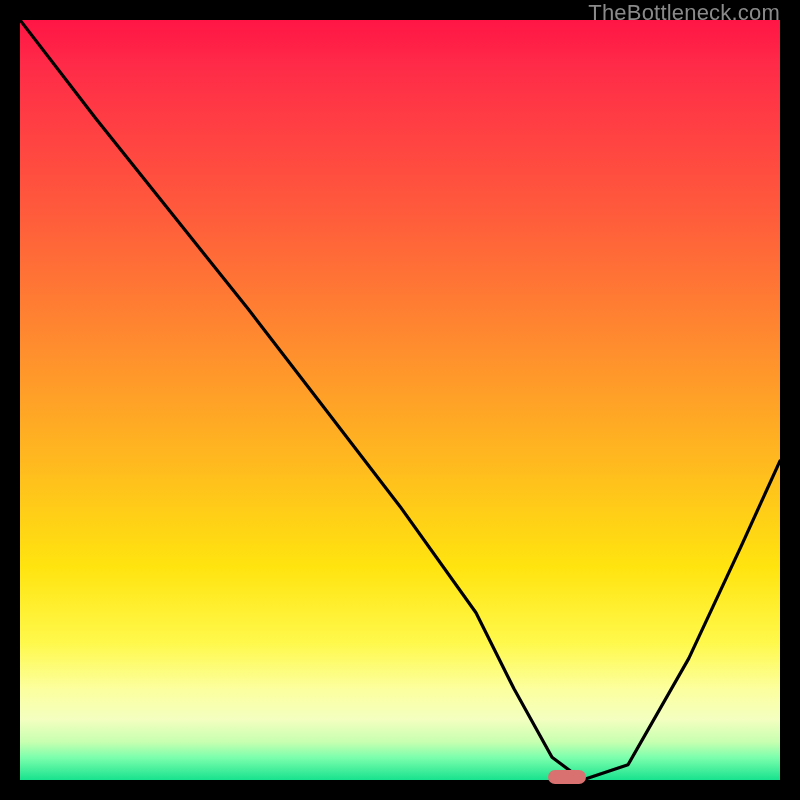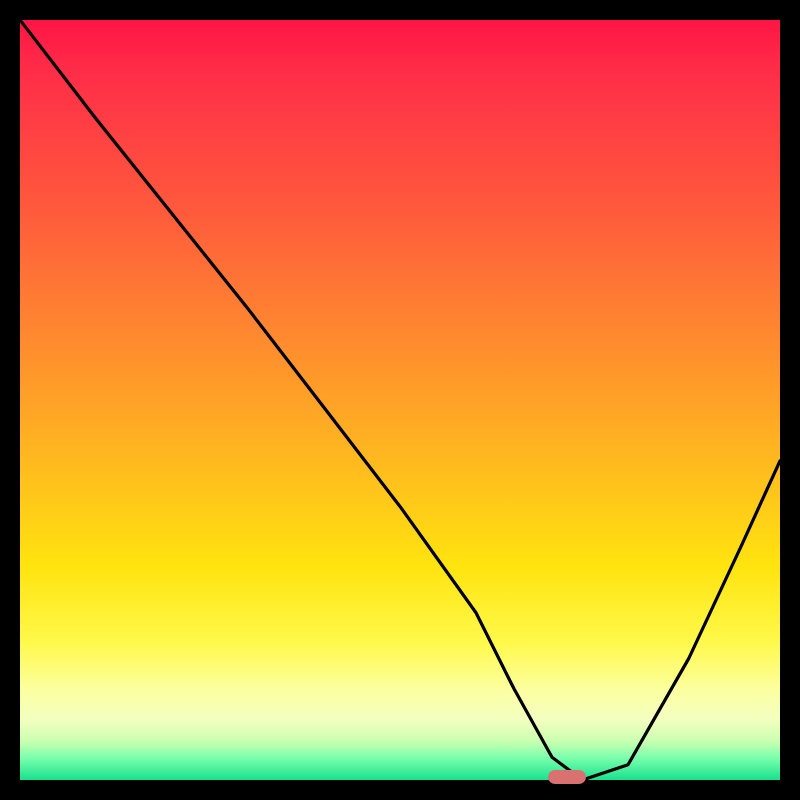--- a/index.html
+++ b/index.html
@@ -59,20 +59,21 @@
     width: 38px;
     height: 14px;
     border-radius: 7px;
     background: #d97171;
   }
 </style>
 </head>
 <body>
 
 <div class="outer">
+  <div class="watermark">TheBottleneck.com</div>
 
   <div class="plot">
     <svg viewBox="0 0 760 760" preserveAspectRatio="none">
       <path d="M0.0,0.0 L76.0,98.8 L167.2,212.8 L228.0,288.8 L304.0,387.6 L380.0,486.4 L456.0,592.8 L494.0,668.8 L532.0,737.2 L562.4,760.0 L608.0,744.8 L668.8,638.4 L722.0,524.4 L760.0,440.8" fill="none" stroke="#000000" stroke-width="3.2" stroke-linecap="round" stroke-linejoin="round"></path>
     </svg>
     <div class="marker" style="left: 528.2px; top: 750px; background: rgb(217, 113, 113);"></div>
   </div>
 </div>
 
 </body></html>

